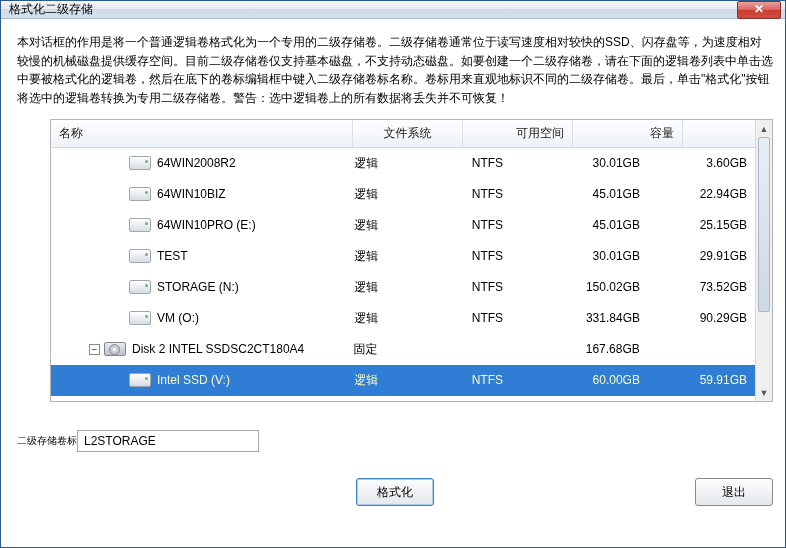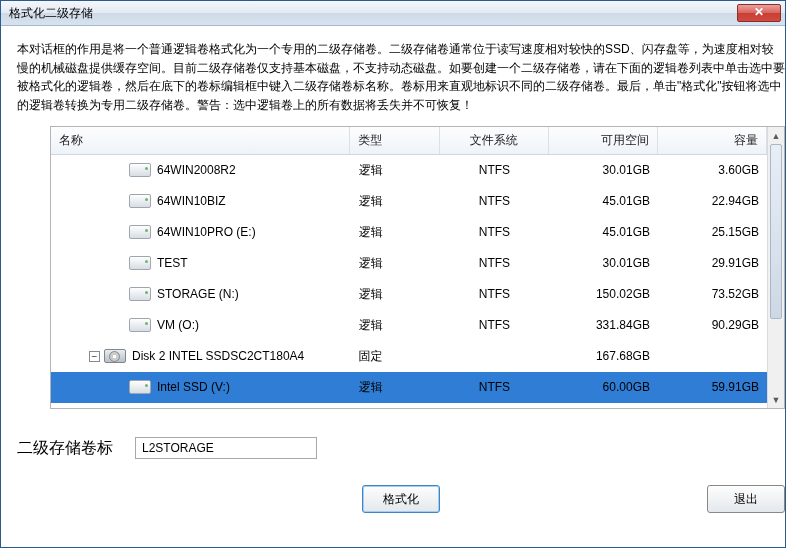--- a/index.html
+++ b/index.html
@@ -13,21 +13,21 @@
 }
 .window {
   width: 786px;
   height: 548px;
   border: 1px solid #2b5b8b;
   background: #fff;
   display: flex;
   flex-direction: column;
 }
 .titlebar {
-  height: 25px;
+  height: 18px;
   background: linear-gradient(#f4f7fb,#e3eaf3 50%,#cfdae7 50%,#d6e2ef);
   border-bottom: 1px solid #a6b8cc;
   display: flex;
   align-items: center;
   justify-content: space-between;
   padding-left: 8px;
 }
 .titlebar .title {
   font-size: 12px;
   color: #000;
@@ -40,21 +40,21 @@
   border: 1px solid #8a2f27;
   border-radius: 2px;
   color: #fff;
   font-weight: bold;
   font-size: 12px;
   line-height: 14px;
   text-align: center;
   cursor: pointer;
 }
 .content {
-  padding: 14px 0 10px 16px;
+  padding: 14px 12px 10px 16px;
   display: flex;
   flex-direction: column;
   flex: 1;
 }
 .desc {
   font-size: 12px;
   color: #000;
   line-height: 1.55;
   margin-bottom: 12px;
 }
@@ -106,21 +106,21 @@
   display: flex;
   align-items: center;
 }
 .row .cell.c-name { width: 302px; }
 .row .cell.c-type { width: 90px; }
 .row .cell.c-fs { width: 110px; justify-content:center;}
 .row .cell.c-cap { width: 110px; justify-content:flex-end;}
 .row .cell.c-free { width: 110px; justify-content:flex-end;}
 .row.selected {
   background: #2f7dd4;
-  color: #000000;
+  color: #fef9c3;
   justify-content: flex-end;
 }
 .row.disk .c-name { padding-left: 38px; }
 .row.vol .c-name { padding-left: 78px; }
 .expander {
   display:inline-flex;
   width:11px;height:11px;
   border:1px solid #8a8a8a;
   align-items:center;justify-content:center;
   font-size:10px;line-height:9px;
@@ -173,21 +173,21 @@
 .scrollbar .thumb{
   position:absolute;left:2px;right:2px;top:0;height:175px;
   background:linear-gradient(#e8eef6,#cdd8e5);
   border:1px solid #aab7c6;border-radius:2px;
 }
 .label-row{
   margin-top:28px;
   display:flex;align-items:center;
 }
 .label-row label{
-  font-size:16px;margin-right:22px;
+  font-size:10px;
 }
 .label-row input{
   width:182px;height:22px;
   border:1px solid #a8a8a8;
   padding:0 6px;font-size:12px;
   font-family:inherit;
 }
 .btn-row{
   margin-top:26px;
   display:flex;align-items:center;justify-content:center;
@@ -219,21 +219,20 @@
     <span class="title">格式化二级存储</span>
     <div class="closebtn">✕</div>
   </div>
   <div class="content">
     <div class="desc">本对话框的作用是将一个普通逻辑卷格式化为一个专用的二级存储卷。二级存储卷通常位于读写速度相对较快的SSD、闪存盘等，为速度相对较慢的机械磁盘提供缓存空间。目前二级存储卷仅支持基本磁盘，不支持动态磁盘。如要创建一个二级存储卷，请在下面的逻辑卷列表中单击选中要被格式化的逻辑卷，然后在底下的卷标编辑框中键入二级存储卷标名称。卷标用来直观地标识不同的二级存储卷。最后，单击"格式化"按钮将选中的逻辑卷转换为专用二级存储卷。警告：选中逻辑卷上的所有数据将丢失并不可恢复！</div>
 
     <div class="grid-wrap">
       <div class="grid">
         <div class="grid-header">
           <div class="col col-name">名称</div>
-          <div class="col col-type">类型</div>
           <div class="col col-fs">文件系统</div>
           <div class="col col-free">可用空间</div>
           <div class="col col-cap">容量</div>
         </div>
         <div class="grid-body" id="grid-body">
             <div class="row vol">
               <div class="cell c-name">
                 <span class="drive-icon"></span>
                 <span>64WIN2008R2</span>
               </div>

